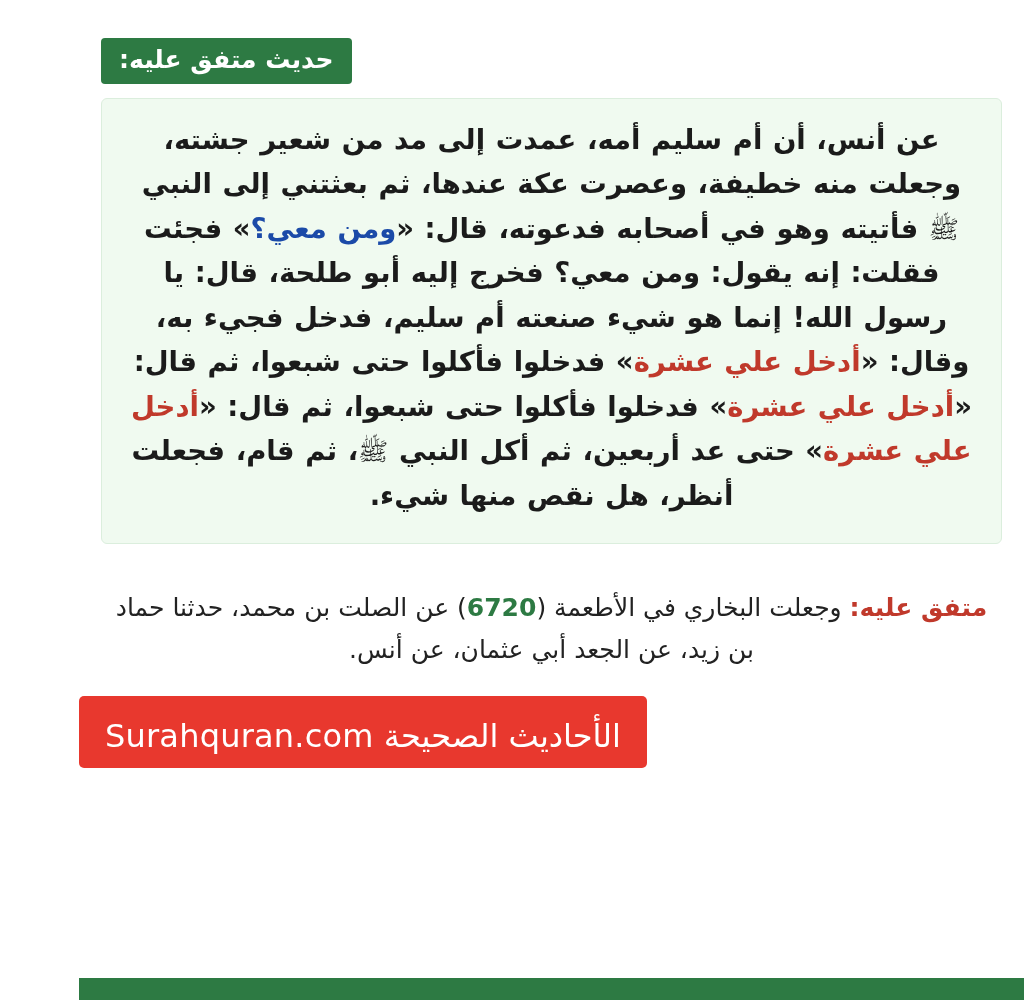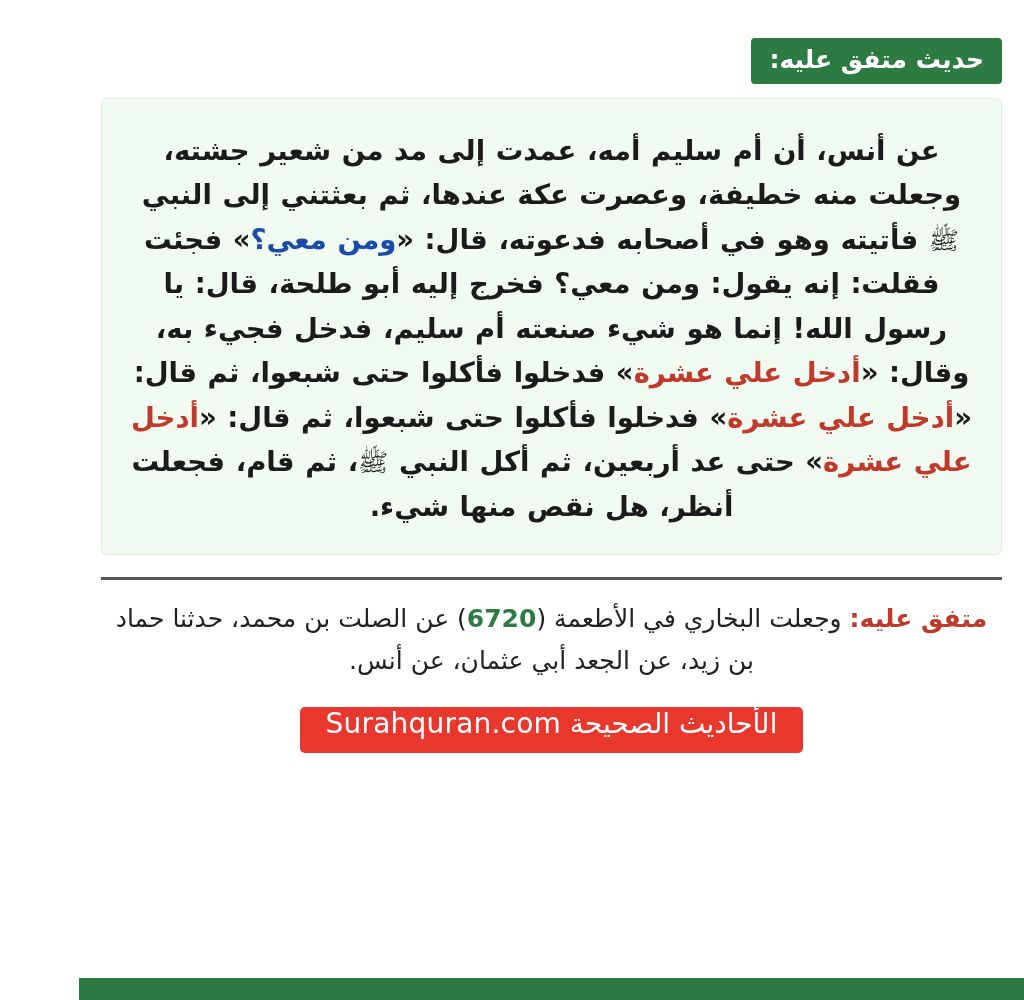--- a/index.html
+++ b/index.html
@@ -15,20 +15,21 @@
     position: relative;
   }
 
   .page {
     position: relative;
     width: 945px;
     height: 1000px;
     box-sizing: border-box;
     display: flex;
     flex-direction: column;
+    align-items: flex-end;
   }
 
   
   .header-row {
     display: flex;
     justify-content: flex-start;
     padding: 38px 22px 0 22px;
   }
   .header-badge {
     background: #2d7a43;
@@ -40,21 +41,21 @@
     line-height: 1.1;
     white-space: nowrap;
   }
 
   
   .hadith-box {
     margin: 14px 22px 0 22px;
     background: #f0faf0;
     border: 1px solid #dbeedd;
     border-radius: 6px;
-    padding: 29px 26px 26px 26px;
+    padding: 18px 26px 26px 26px;
     box-sizing: border-box;
   }
   .hadith-text {
     color: #1b1b1b;
     font-size: 27.5px;
     font-weight: bold;
     line-height: 1.62;
     text-align: center;
     word-spacing: 1px;
   }
@@ -95,22 +96,22 @@
 
   
   .banner-row {
     display: flex;
     justify-content: center;
     margin-top: 26px;
   }
   .banner {
     background: #e8382e;
     color: #ffffff;
-    font-size: 28px;
-    padding: 0 26px 13px 26px;
+    font-size: 32px;
+    padding: 21px 26px 13px 26px;
     border-radius: 5px;
     white-space: nowrap;
     letter-spacing: 0.2px;
   }
 
   
   .bottom-strip {
     position: absolute;
     left: 0;
     right: 0;

